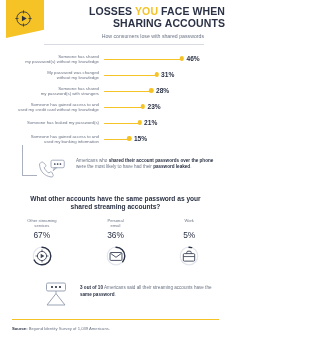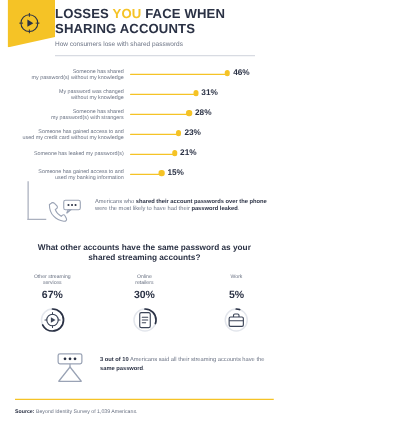--- a/index.html
+++ b/index.html
@@ -21,20 +21,21 @@
     position: relative;
     background: #ffffff;
   }
 
   
   .header {
     position: relative;
     height: 46px;
     display: flex;
     align-items: flex-start;
+    text-align: right;
   }
   .logo-block {
     width: 44px;
     height: 40px;
     position: relative;
     flex: 0 0 44px;
   }
   .logo-shape {
     position: absolute;
     left: 6px;
@@ -182,21 +183,21 @@
     text-align: center;
   }
   .cat-label {
     font-size: 4.1px;
     line-height: 5.2px;
     color: #6b7384;
     min-height: 10.4px;
   }
   .cat-value {
     font-size: 8.4px;
-    font-weight: bold;
+    font-weight: normal;
     color: #2b3245;
     margin-top: 2px;
   }
   .cat-icon {
     margin-top: 5px;
     height: 22px;
     display: flex;
     align-items: center;
     justify-content: center;
   }
@@ -366,30 +367,30 @@
               <circle cx="12" cy="12" r="9.6" fill="none" stroke="#e3e6ec" stroke-width="1.3"></circle>
               <circle cx="12" cy="12" r="9.6" fill="none" stroke="#2b3245" stroke-width="1.5" stroke-linecap="round" stroke-dasharray="40.41 19.91" transform="rotate(-90 12 12)"></circle>
               <circle cx="12" cy="12" r="5" fill="none" stroke="#3c4558" stroke-width="1"></circle>
               <path d="M10.6 9.6 L14.6 12 L10.6 14.4 Z" fill="#3c4558"></path>
               <path d="M12 5.4 v1.6 M18.6 12 h-1.6 M12 18.6 v-1.6 M5.4 12 h1.6" stroke="#3c4558" stroke-width="0.9" stroke-linecap="round"></path>
             </svg>
           </div>
         </div>
         <div class="cat">
           <div class="cat-label">
-            <div>Online</div>
-            <div>retailers</div>
-          </div>
-          <div class="cat-value">30%</div>
+            <div>Personal</div>
+            <div>email</div>
+          </div>
+          <div class="cat-value">36%</div>
           <div class="cat-icon">
             <svg viewBox="0 0 24 24" width="22" height="22">
               <circle cx="12" cy="12" r="9.6" fill="none" stroke="#e3e6ec" stroke-width="1.3"></circle>
-              <circle cx="12" cy="12" r="9.6" fill="none" stroke="#2b3245" stroke-width="1.5" stroke-linecap="round" stroke-dasharray="18.10 42.22" transform="rotate(-90 12 12)"></circle>
-              <rect x="7.4" y="5.6" width="9.2" height="13" rx="1.4" fill="none" stroke="#3c4558" stroke-width="1"></rect>
-              <path d="M9.6 9.6 h4.8 M9.6 12 h4.8 M9.6 14.4 h3" stroke="#3c4558" stroke-width="0.9" stroke-linecap="round"></path>
+              <circle cx="12" cy="12" r="9.6" fill="none" stroke="#2b3245" stroke-width="1.5" stroke-linecap="round" stroke-dasharray="21.71 38.60" transform="rotate(-90 12 12)"></circle>
+              <rect x="5.5" y="8.2" width="13" height="8.6" rx="1.1" fill="none" stroke="#3c4558" stroke-width="1"></rect>
+              <path d="M5.9 9 L12 13.4 L18.1 9" fill="none" stroke="#3c4558" stroke-width="1" stroke-linejoin="round"></path>
             </svg>
           </div>
         </div>
         <div class="cat">
           <div class="cat-label">
             <div>Work</div>
             <div></div>
           </div>
           <div class="cat-value">5%</div>
           <div class="cat-icon">

